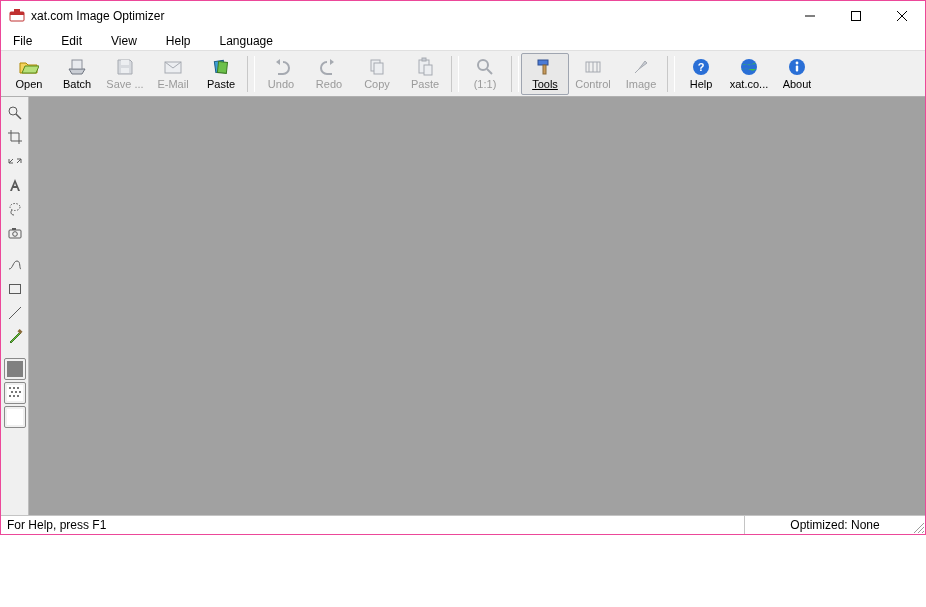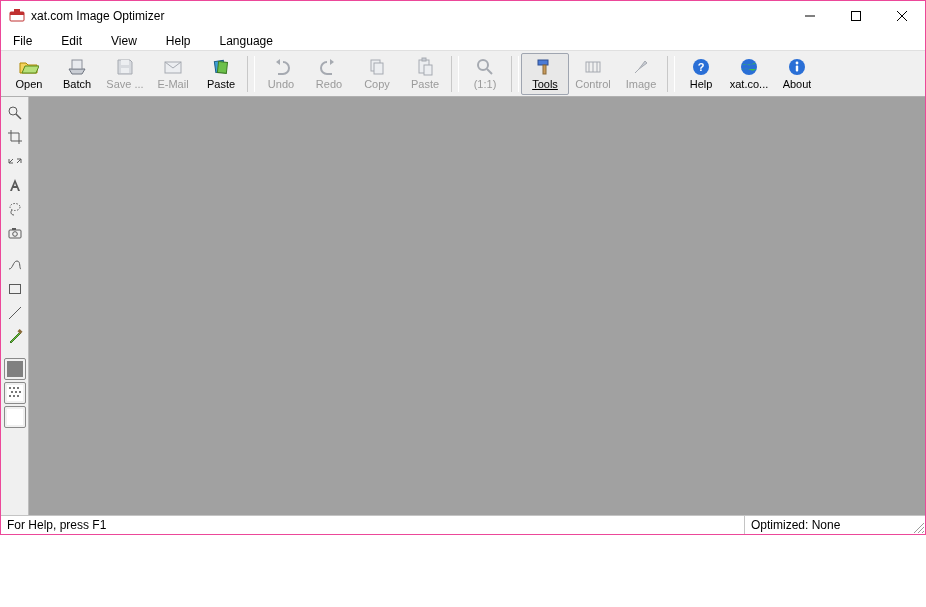--- a/index.html
+++ b/index.html
@@ -38,21 +38,21 @@
 .side-filler { flex: 1; }
 
 .canvas-wrap { flex: 1; display: flex; flex-direction: column; }
 .canvas { flex: 1; background: #a1a1a1; border: 0; }
 
 
 .statusbar { height: 19px; background: #fff; border-top: 1px solid #c4c4c4; display: flex; font-size: 12px; }
 .sb-pane { padding: 7px 6px; border-right: 1px solid #c4c4c4; display: flex; align-items: center; }
 .sb-pane.help { flex: 1; border-left: none; }
 .sb-pane.mid  { flex: 0 0 250px; }
-.sb-pane.right{ flex: 0 0 180px; border-right: none; position: relative; }
+.sb-pane.right{ flex: 0 0 180px; border-right: none; position: relative; justify-content: center; }
 .grip { position: absolute; right: 0; bottom: 0; width: 14px; height: 14px; }
 
 svg { display: block; }
 </style>
 </head>
 <body>
 
 <div class="window">
 
   <div class="titlebar">

